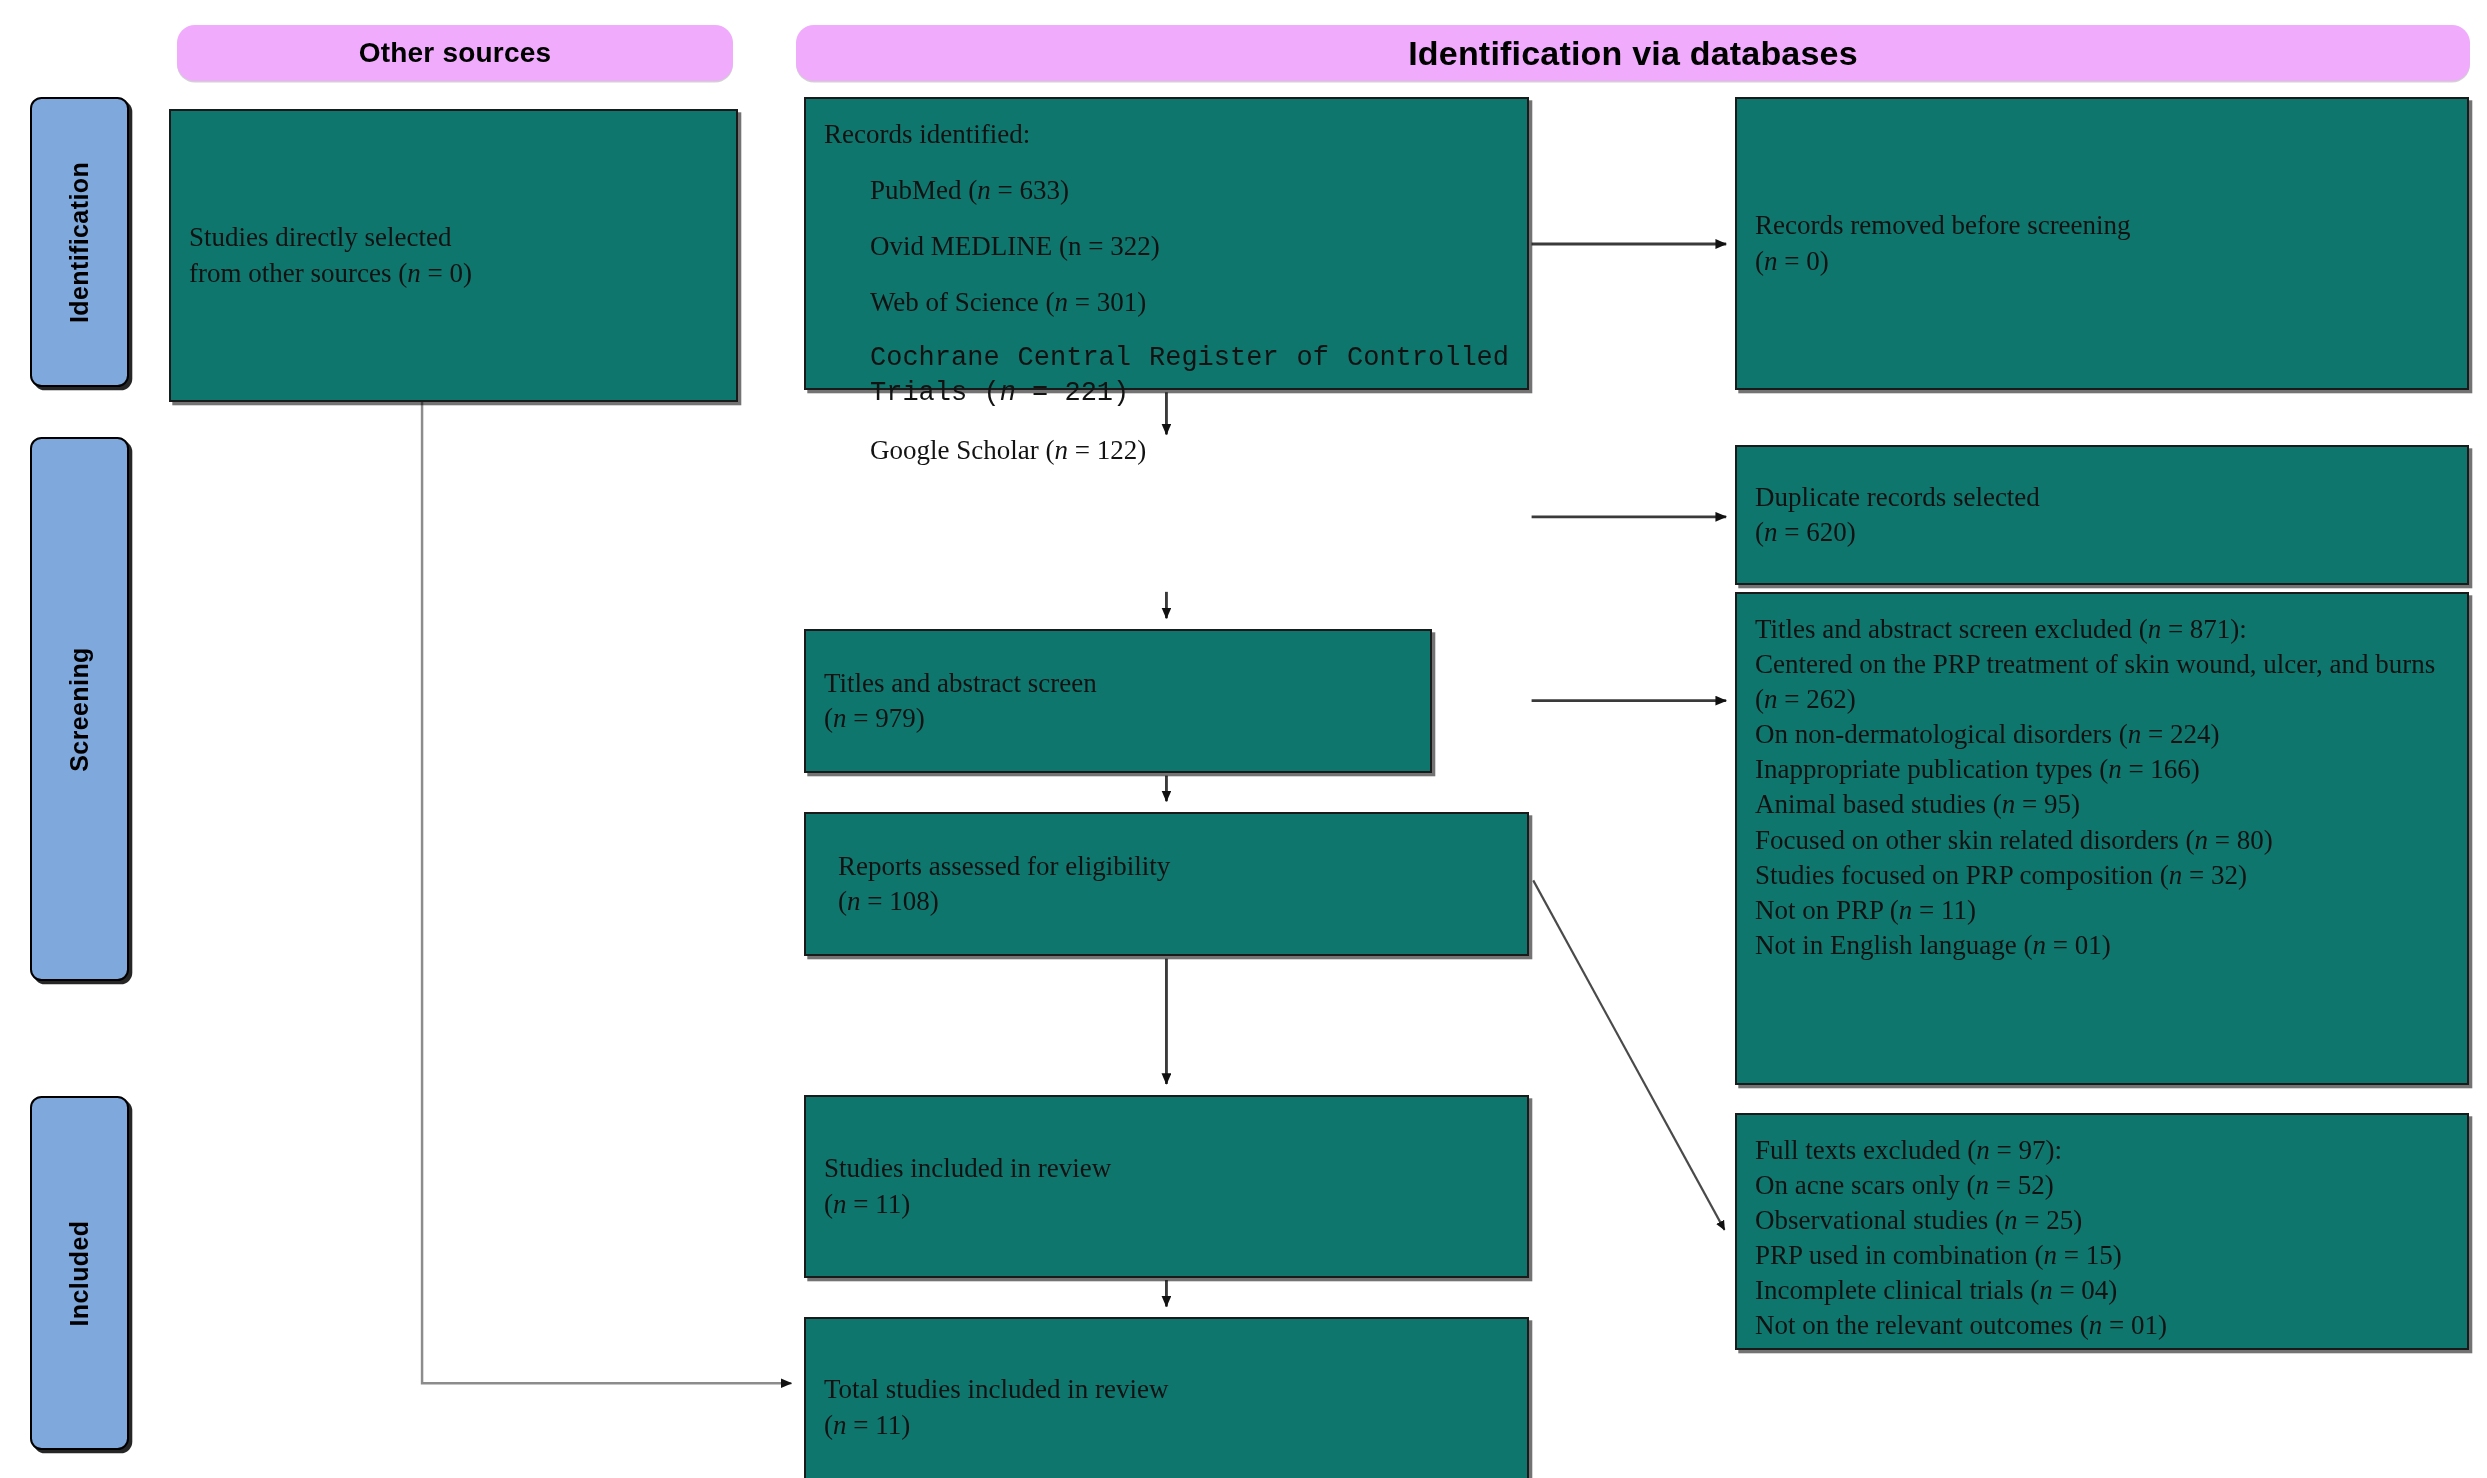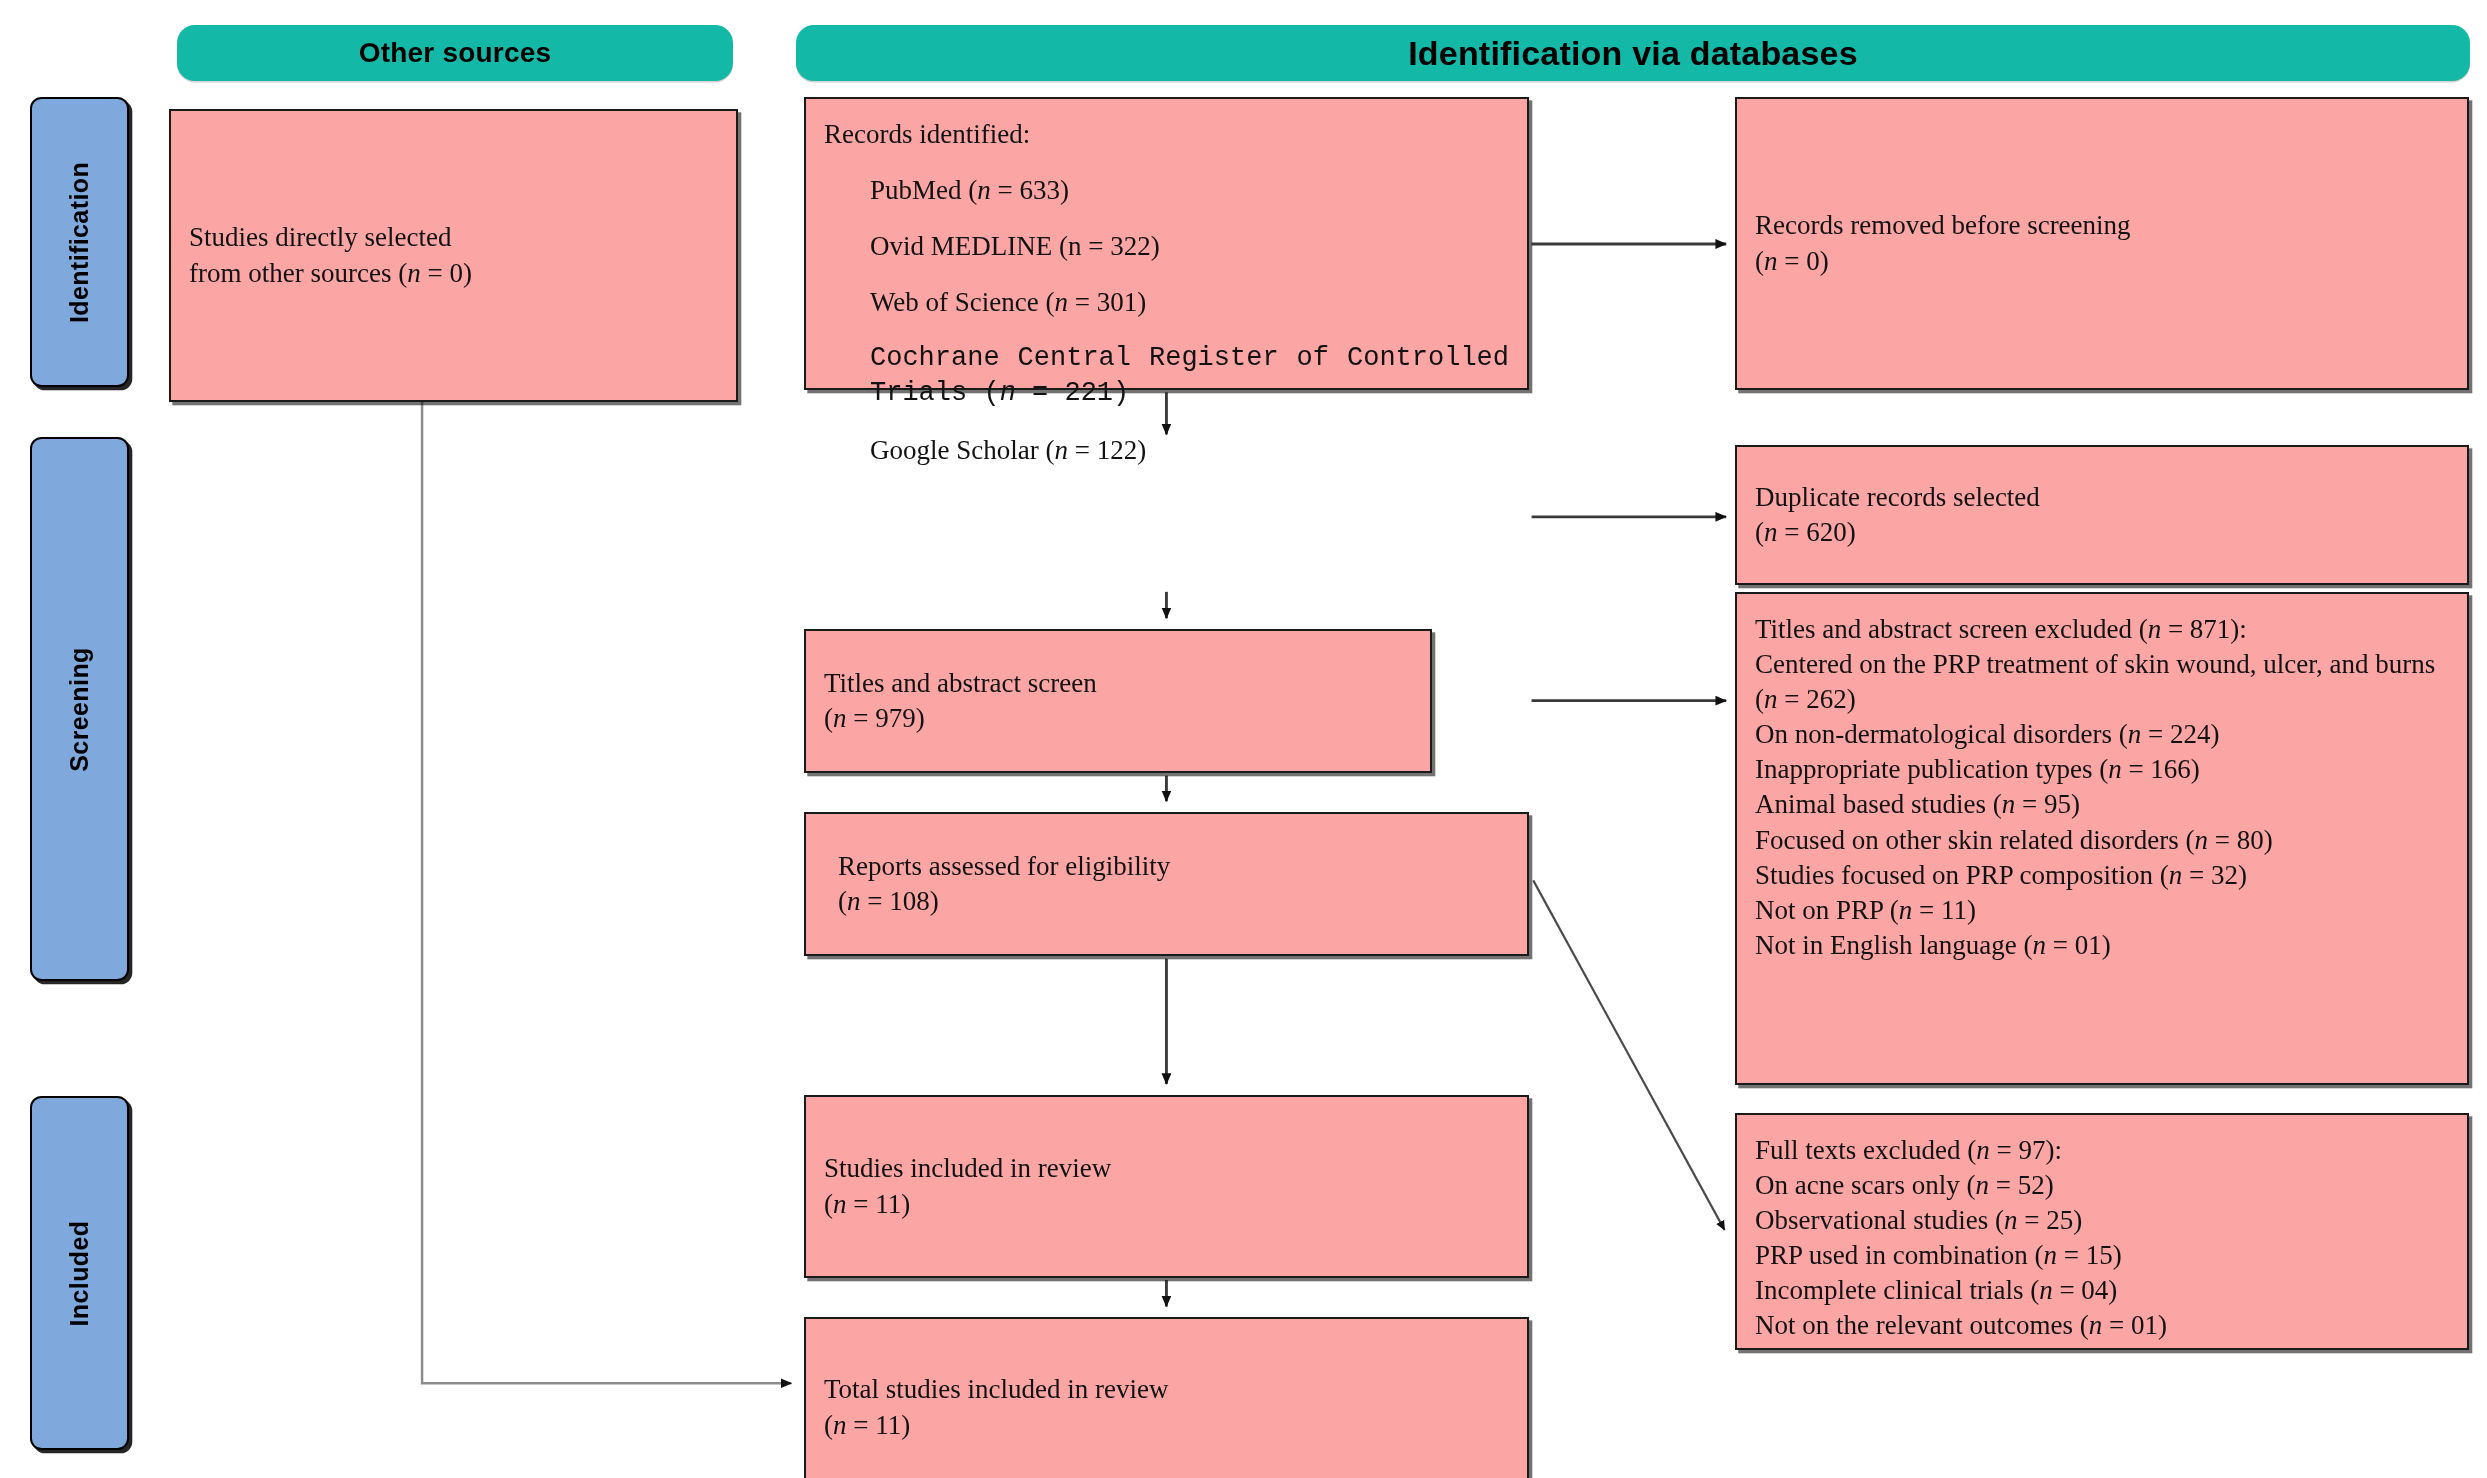--- a/index.html
+++ b/index.html
@@ -13,21 +13,21 @@
     font-family: "Liberation Serif", "DejaVu Serif", serif;
     overflow: hidden;
   }
 
   
   #stage { position: absolute; inset: 0; }
 
   
   .banner {
     position: absolute;
-    background: #14b8a6;
+    background: #f0abfc;
     border-radius: 18px;
     color: #000000;
     font-family: "Liberation Sans", "DejaVu Sans", sans-serif;
     font-weight: bold;
     display: flex;
     align-items: center;
     justify-content: center;
     letter-spacing: 0.2px;
     box-shadow: 0 1.6px 0 rgba(0,0,0,0.18);
   }
@@ -54,21 +54,21 @@
     color: #000000;
     letter-spacing: 0.4px;
   }
   #pill-identification { left: 30px; top: 97px;  width: 99px; height: 290px; }
   #pill-screening      { left: 30px; top: 437px;  width: 99px; height: 544px; }
   #pill-included       { left: 30px; top: 1096px; width: 99px; height: 354px; }
 
   
   .box {
     position: absolute;
-    background: #fca5a5;
+    background: #0f766e;
     border: 2.5px solid #1a1a1a;
     box-shadow: 3.3px 3.3px 0 rgba(0,0,0,0.55);
     padding: 13px 18px;
     display: flex;
     align-items: center;
   }
   .box .txt {
     font-size: 27px;
     line-height: 1.30;
     color: #121212;

